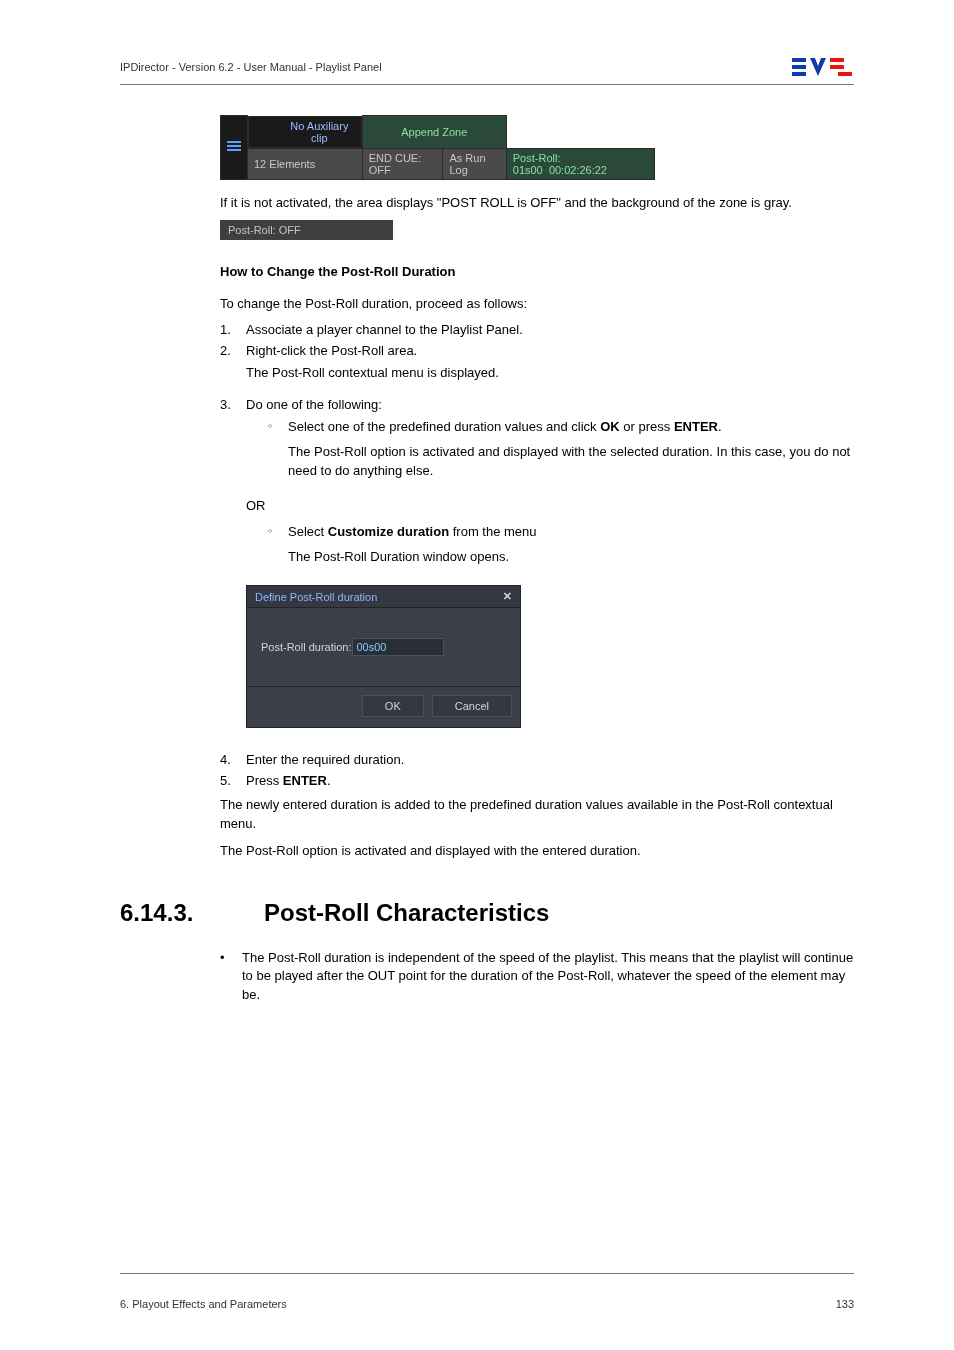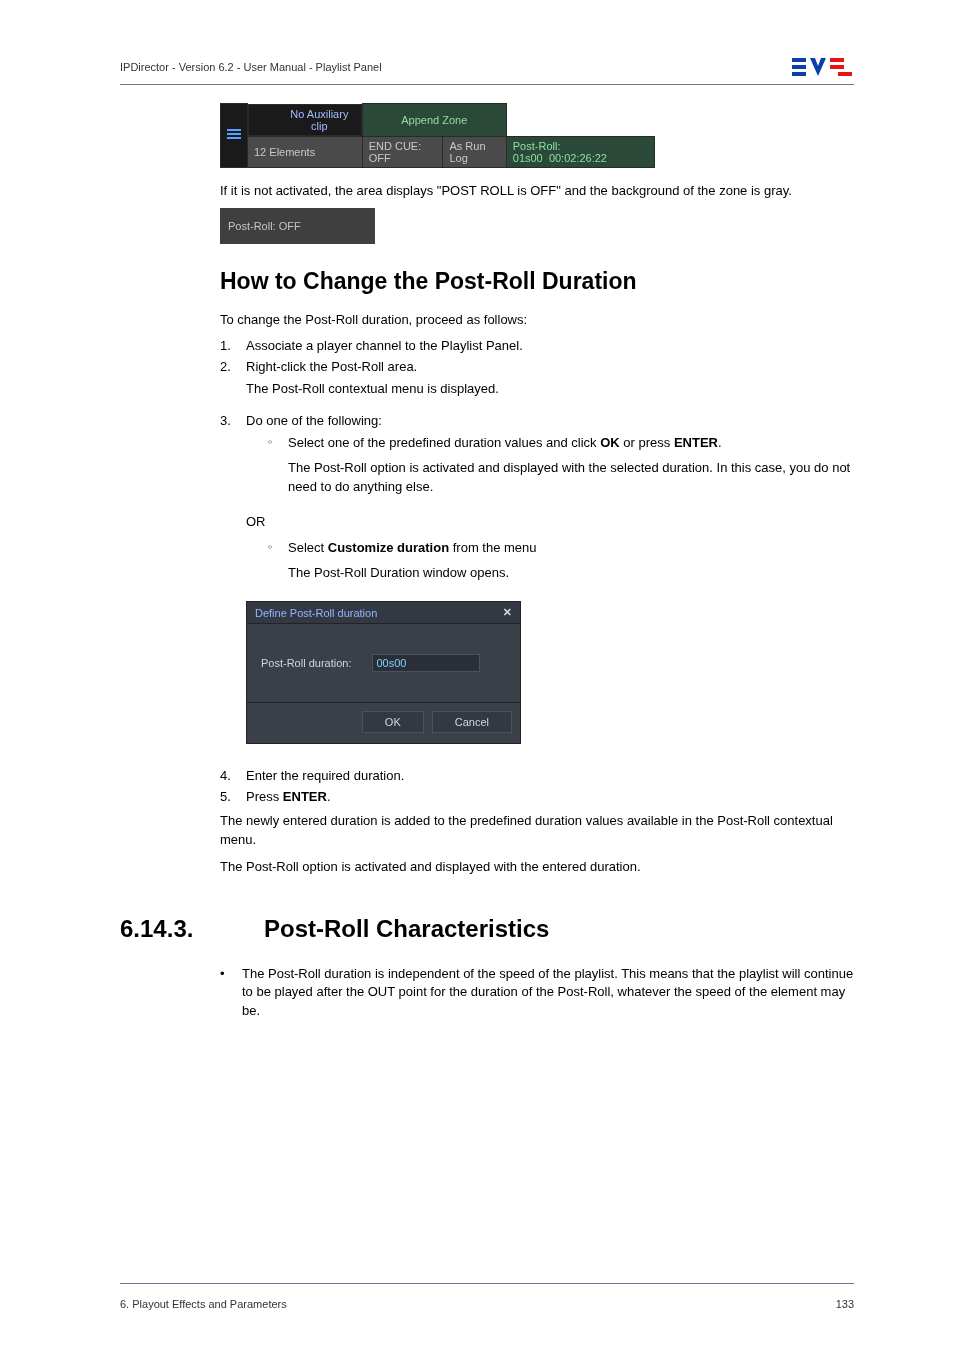--- a/index.html
+++ b/index.html
@@ -14,21 +14,21 @@
   }
   .page {
     padding: 56px 100px 40px 120px;
   }
   .header-row {
     display: flex;
     justify-content: space-between;
     align-items: center;
     border-bottom: 1px solid #6a7a90;
     padding-bottom: 6px;
-    margin-bottom: 18px;
+    margin-bottom: 30px;
   }
   .header-text {
     font-size: 11px;
     color: #333;
   }
   .logo svg { display: block; }
 
   .content {
     margin-left: 100px;
     margin-right: 0;
@@ -67,27 +67,27 @@
   .step-body { flex:1; }
   .sub-list { margin-left: 22px; }
   .sub-item { display:flex; margin:6px 0; font-size:13px; }
   .sub-bullet { width:20px; flex-shrink:0; color:#555; }
   .sub-body { flex:1; line-height:1.45; }
 
   .small-ui {
     background:#3f3f3f;
     color:#c0c6d0;
     font-size:11px;
-    padding:12px 8px;
-    width: 155px;
+    padding:4px 8px;
+    width: 173px;
     margin: 6px 0 24px 0;
   }
 
   h3.howto {
-    font-size: 23px;
+    font-size: 13px;
     font-weight: bold;
     margin: 8px 0 16px 0;
   }
 
   
   .dialog {
     width: 275px;
     background: #3a3f48;
     border: 1px solid #20232a;
     font-size: 11px;
@@ -98,21 +98,21 @@
     display:flex; justify-content:space-between; align-items:center;
     padding: 4px 8px;
     background: #343842;
     color: #8fb6ff;
     border-bottom:1px solid #20232a;
   }
   .dialog-title .x { color:#cfd6e2; font-weight:bold; cursor:default; }
   .dialog-body { padding: 30px 14px 30px 14px; display:flex; align-items:center; gap:0; }
   .dialog-body input {
     background:#2a2e36; border:1px solid #4a5160; color:#7dd0ff;
-    width: 108px; padding:2px 4px; font-size:11px;margin-left:20px;
+    width: 92px; padding:2px 4px; font-size:11px;
   }
   .dialog-buttons {
     display:flex; justify-content:flex-end; gap:0;
     border-top:1px solid #20232a;
   }
   .dialog-buttons button {
     background:#343842; color:#cfd6e2; border:1px solid #4a5160;
     padding: 4px 22px; font-size:11px; margin: 8px 8px 10px 0;
   }
 
@@ -126,21 +126,21 @@
 
   .bullet-row { display:flex; margin:6px 0; font-size:13px; line-height:1.45; }
   .bullet-dot { width:22px; flex-shrink:0; }
 
   .footer {
     position:absolute;
     bottom: 40px;
     left: 120px;
     right: 100px;
     border-top: 1px solid #6a7a90;
-    padding-top: 14px;
+    padding-top: 24px;
     display:flex;
     justify-content:space-between;
     font-size: 11px;
     color:#333;
   }
 </style>
 </head>
 <body>
 
 <div class="page">

